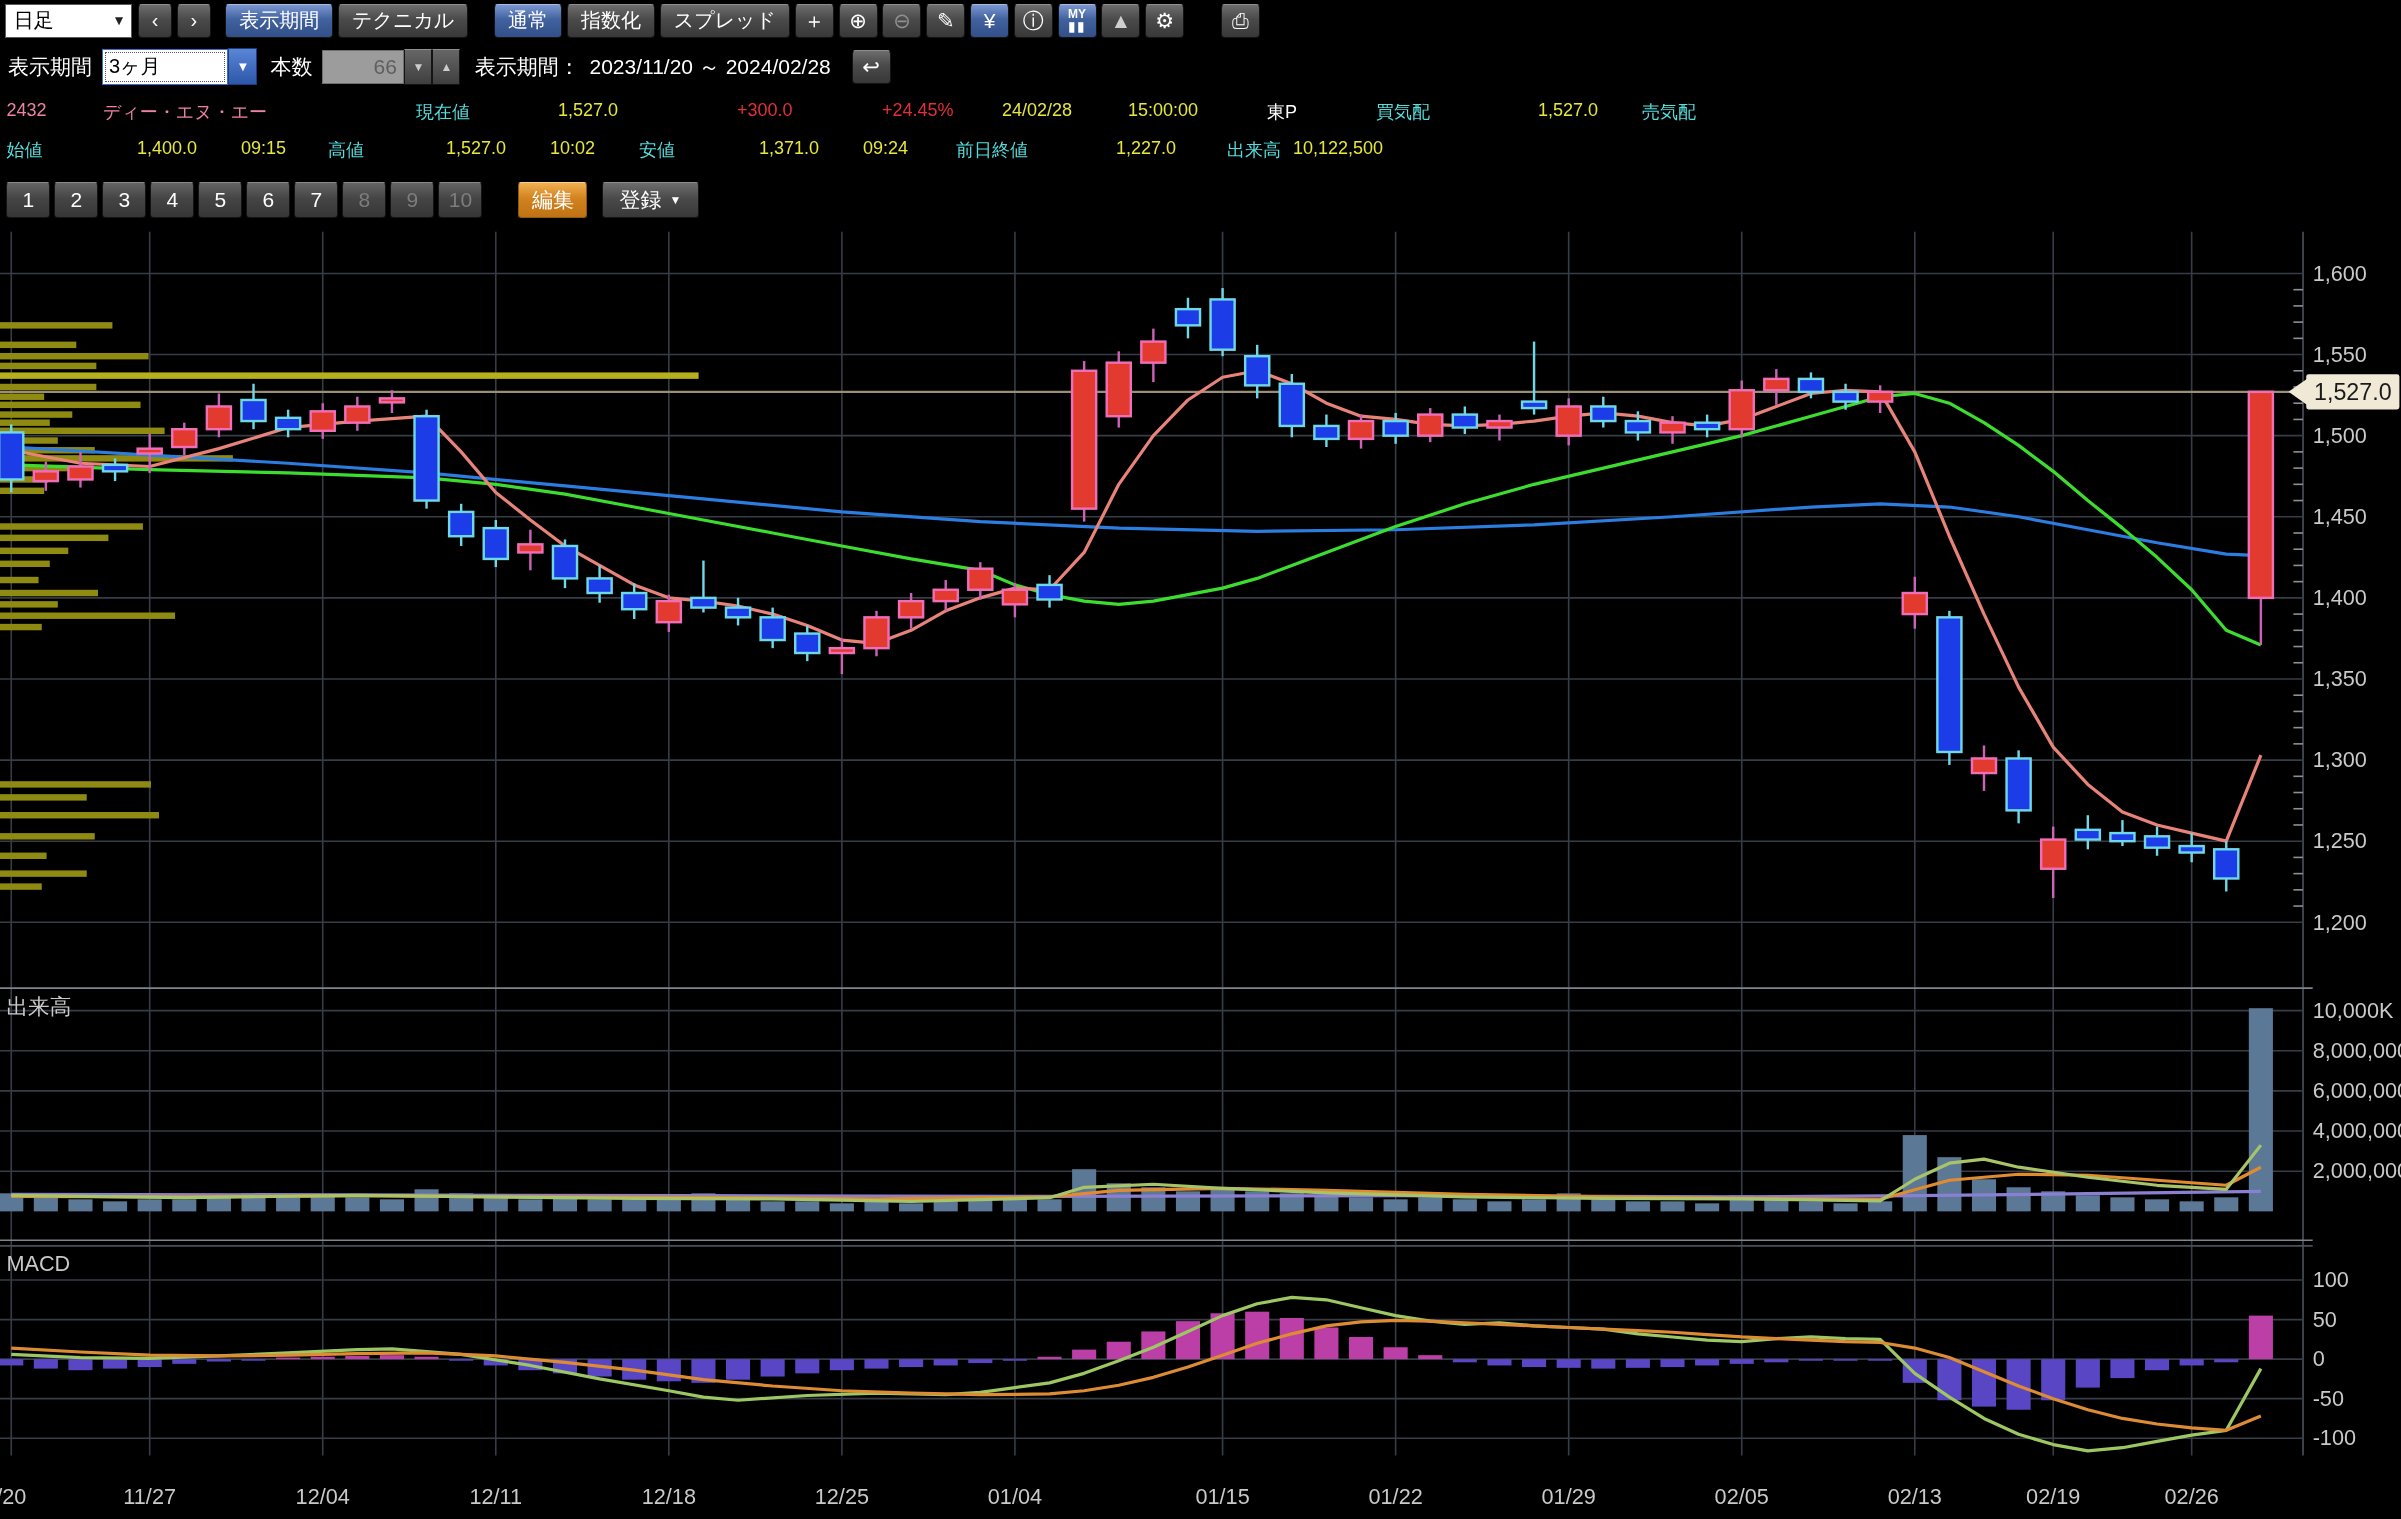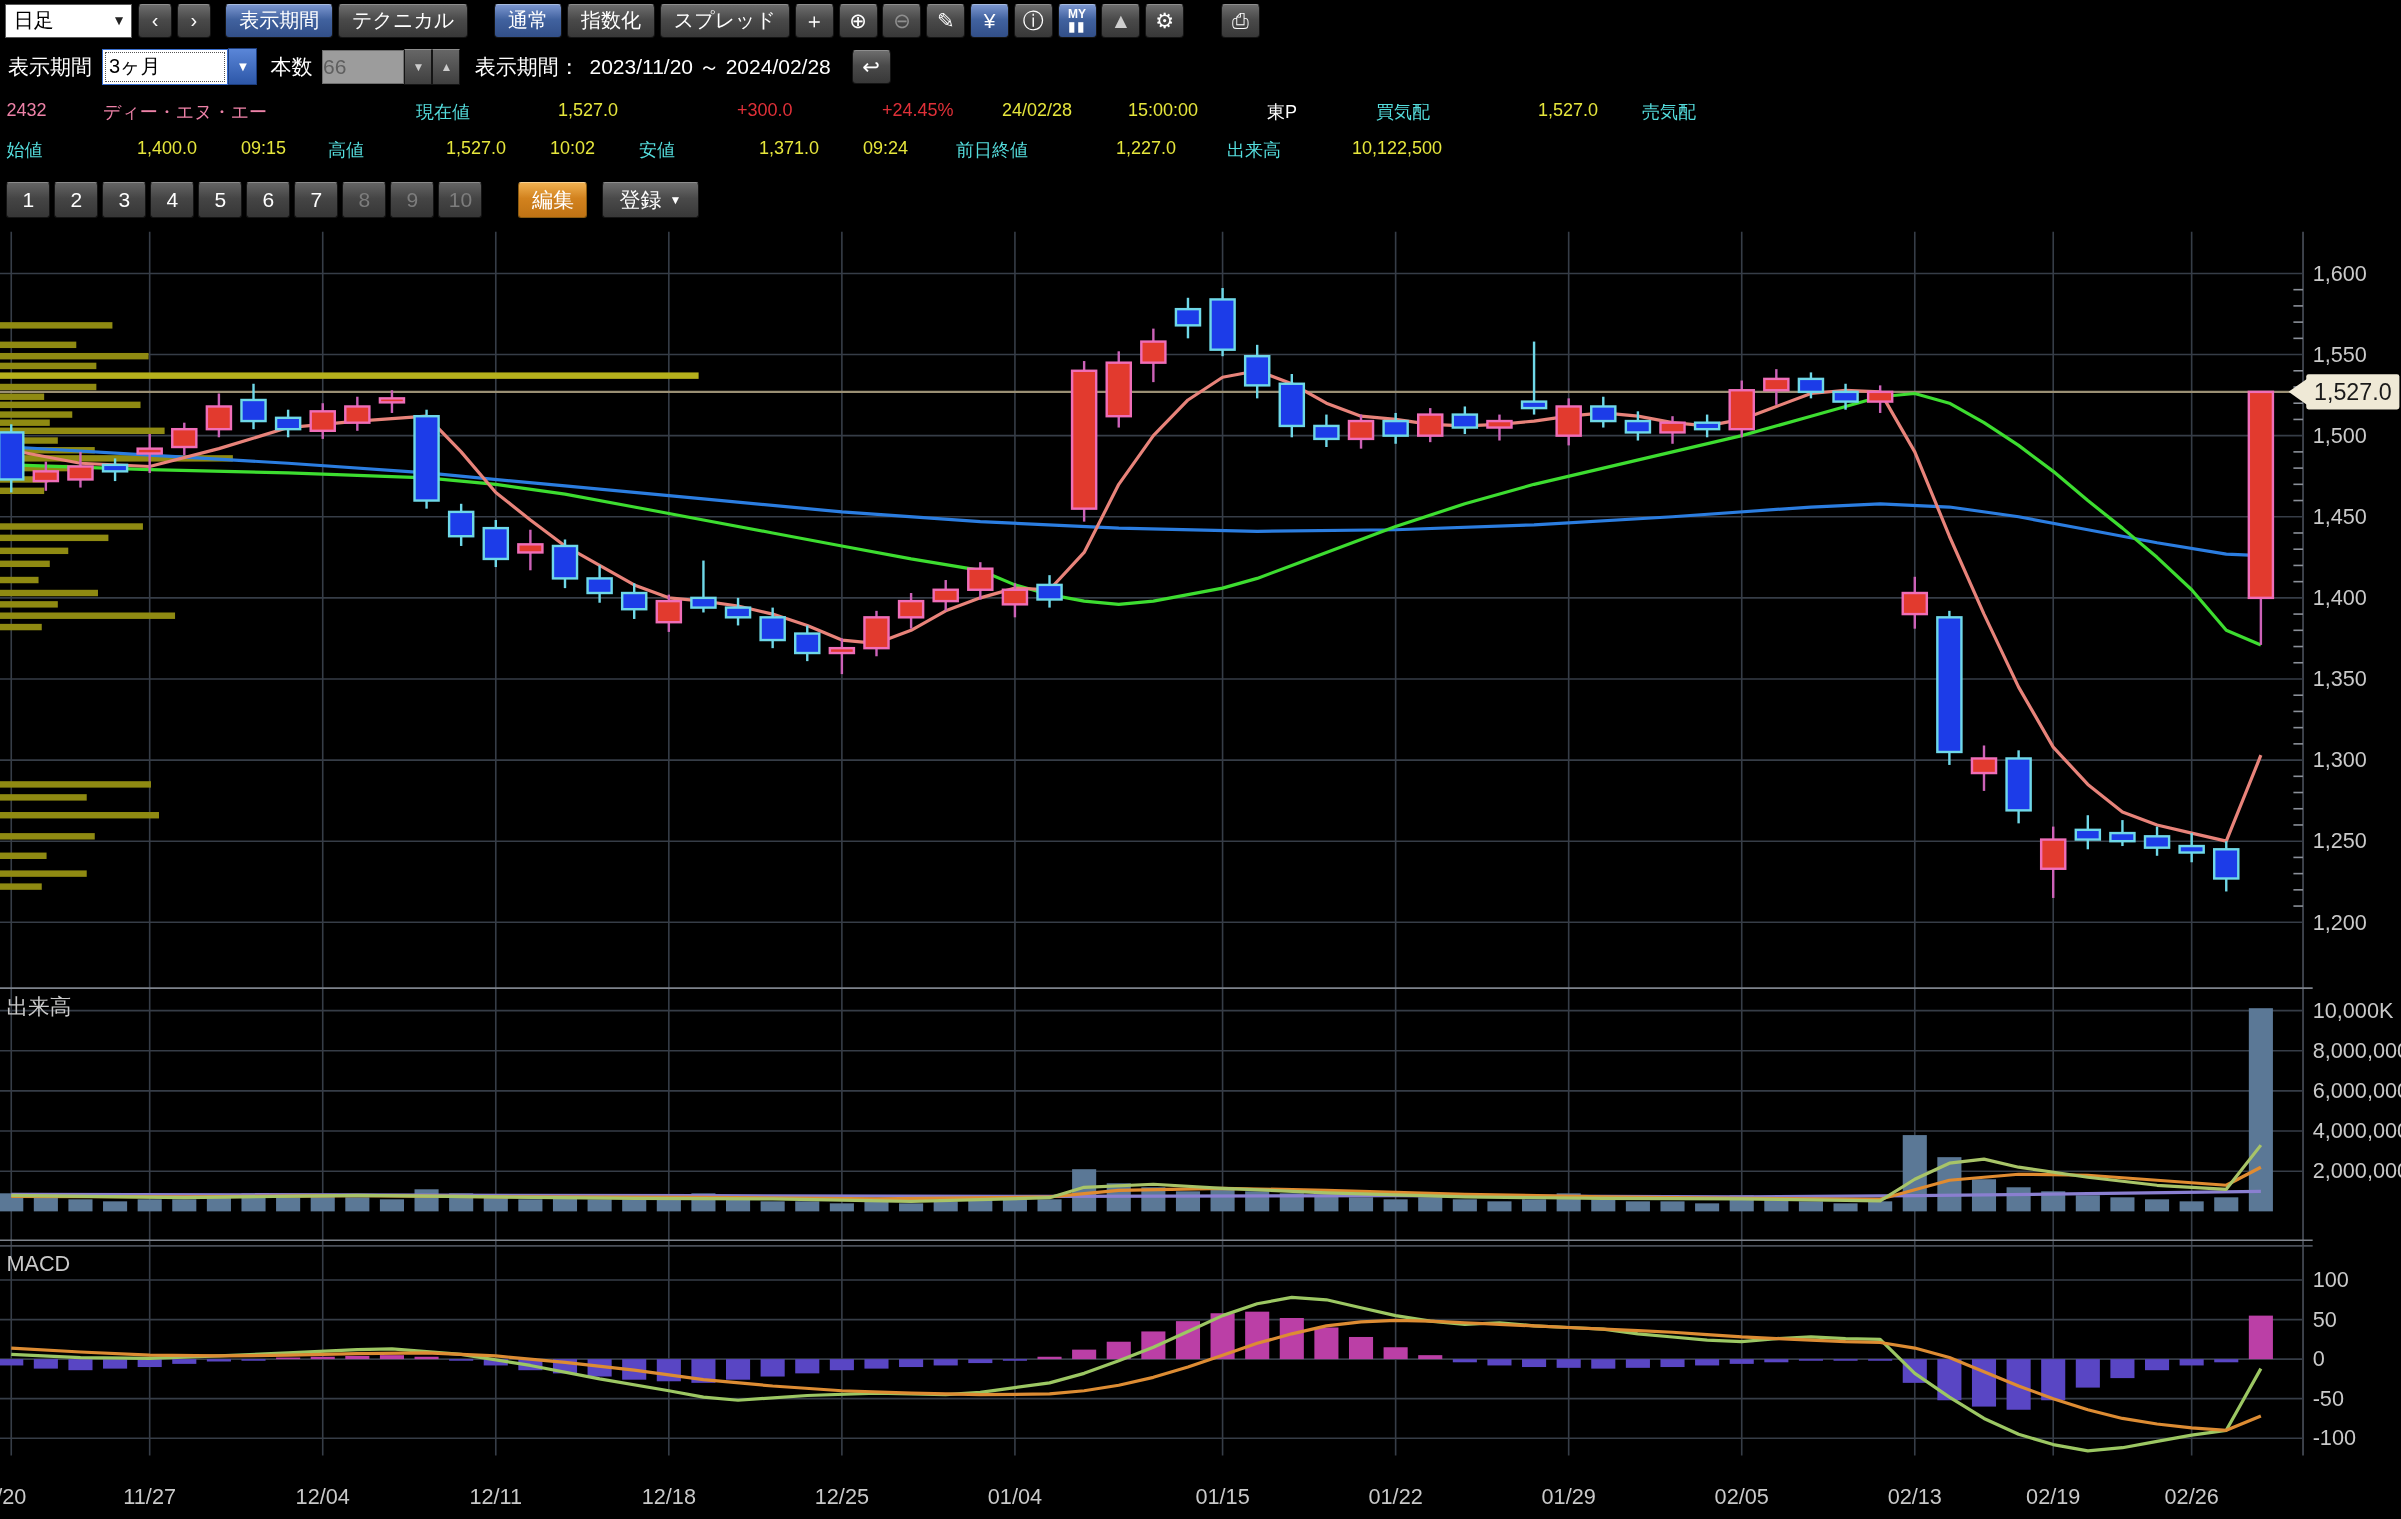--- a/index.html
+++ b/index.html
@@ -21,21 +21,21 @@
   .myico{display:inline-flex;flex-direction:column;line-height:1;}
   .myico .t{font-size:12px;font-weight:bold;} .myico .b{font-size:13.7px;letter-spacing:1.6px;}
   
   #row2{position:absolute;top:47px;left:8px;height:39px;display:flex;align-items:center;color:#fff;font-size:21px;}
   #row2 .lab{margin-right:9.6px;white-space:nowrap;}
   #period-select{width:112px;height:34px;background:#fff;color:#000;font-size:20px;display:inline-flex;align-items:center;
       padding:0 6.4px;border:0.8px solid #3a6fd0;outline:1.6px dotted #555;outline-offset:-4px;}
   .dropbtn{width:27px;height:35px;background:linear-gradient(#5a86d8,#2d57a8);color:#fff;display:inline-flex;align-items:center;
       justify-content:center;font-size:13px;border:0.8px solid #1c3d7e;margin-right:13px;cursor:pointer;}
   #count-input{width:74px;height:32px;background:#9c9c9c;color:#5f5f5f;font-size:21px;text-align:right;padding-right:6.4px;
-      border:0.8px solid #6f6f6f;display:inline-flex;align-items:center;justify-content:flex-start;}
+      border:0.8px solid #6f6f6f;display:inline-flex;align-items:center;justify-content:flex-end;}
   .spin{width:26px;height:34px;background:linear-gradient(#666,#3f3f3f);color:#ccc;font-size:12px;display:inline-flex;
       align-items:center;justify-content:center;border:0.8px solid #141414;border-top-color:#8e8e8e;cursor:pointer;}
   #undo-btn{margin-left:11.2px;}
   
   #row3,#row4{position:absolute;left:0;width:2401px;height:37px;font-size:18px;}
   #row3{top:95px;} #row4{top:133px;}
   #row3 span,#row4 span{position:absolute;top:4.8px;white-space:nowrap;}
   .c-pink{color:#ee82a8;} .c-cyan{color:#55dede;} .c-yel{color:#e6e63c;} .c-red{color:#e03038;} .c-wht{color:#fff;}
   
   #row5{position:absolute;top:180px;left:6.4px;height:39px;display:flex;align-items:center;}
@@ -167,21 +167,21 @@
   <span class="c-yel" style="left:241px;">09:15</span>
   <span class="c-cyan" style="left:328px;">高値</span>
   <span class="c-yel" style="left:446px;">1,527.0</span>
   <span class="c-yel" style="left:550px;">10:02</span>
   <span class="c-cyan" style="left:639px;">安値</span>
   <span class="c-yel" style="left:759px;">1,371.0</span>
   <span class="c-yel" style="left:863px;">09:24</span>
   <span class="c-cyan" style="left:956px;">前日終値</span>
   <span class="c-yel" style="left:1116px;">1,227.0</span>
   <span class="c-cyan" style="left:1227px;">出来高</span>
-  <span class="c-yel" style="left:1352px;">10,122,500</span>
+  <span class="c-yel" style="left:1293px;">10,122,500</span>
 </div>
 
 <div id="row5">
   <div class="pbtn">1</div>
   <div class="pbtn">2</div>
   <div class="pbtn">3</div>
   <div class="pbtn">4</div>
   <div class="pbtn">5</div>
   <div class="pbtn">6</div>
   <div class="pbtn">7</div>

